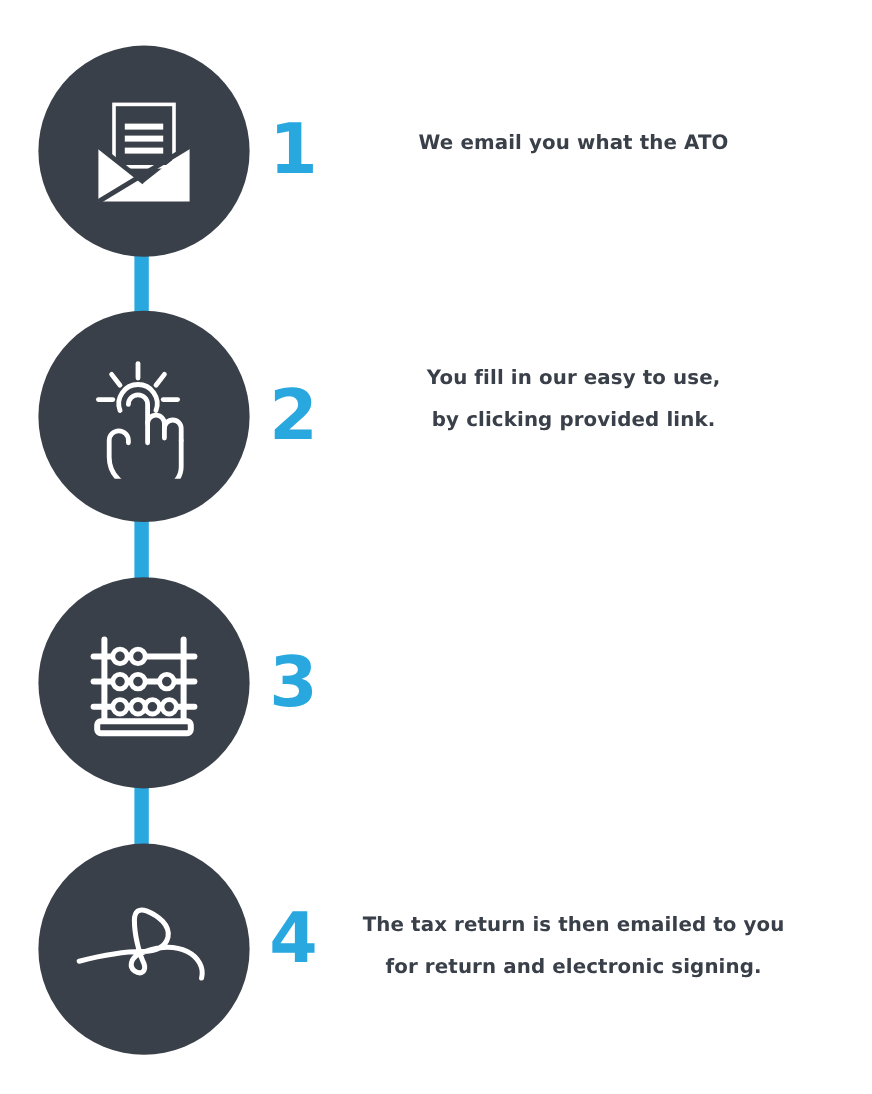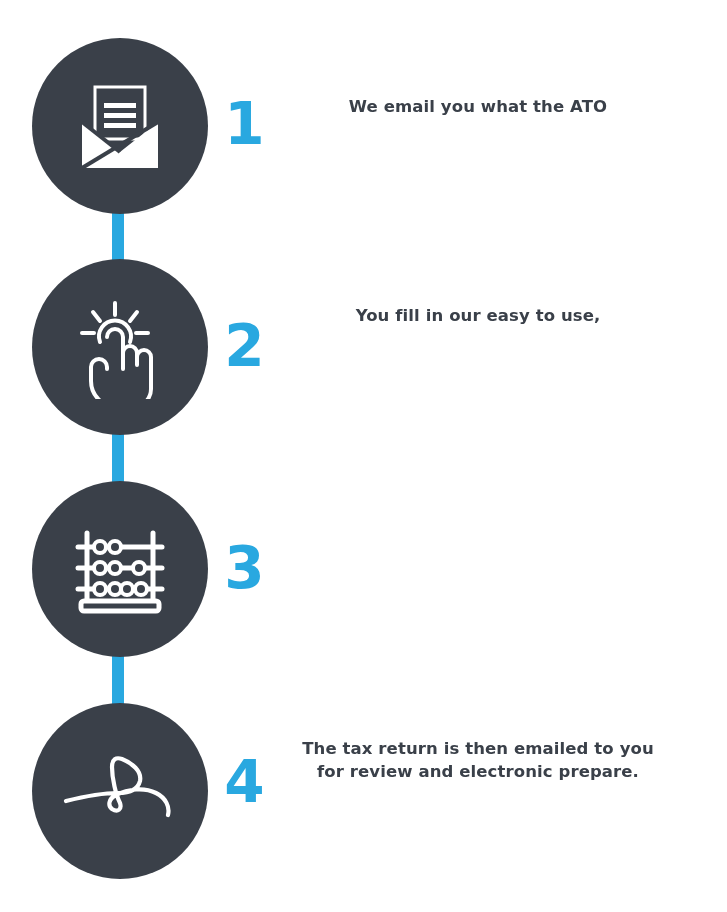--- a/index.html
+++ b/index.html
@@ -74,34 +74,34 @@
     left: 268px;
     width: 420px;
     color: #3a4049;
     font-family: "DejaVu Sans", sans-serif;
     font-weight: 700;
     font-size: 16.5px;
     line-height: 1.42;
     text-align: center;
     letter-spacing: 0.1px;
   }
-  .caption .line { display: block; white-space: pre; }
+  .caption .line { display: block; white-space: pre; margin-top: 12px; }
 
   
   #step-1 { top: 38px;  height: 176px; }
   #step-2 { top: 259px; height: 176px; }
   #step-3 { top: 481px; height: 176px; }
   #step-4 { top: 703px; height: 178px; }
 
   #step-1 .numeral, #step-1 .caption { top: 57px; }
   #step-2 .numeral { top: 58px; }
-  #step-2 .caption { top: 45px; text-align: center; }
+  #step-2 .caption { top: 32px; text-align: center; }
   #step-3 .numeral, #step-3 .caption { top: 58px; }
   #step-4 .numeral { top: 50px; }
-  #step-4 .caption { top: 34px; }
+  #step-4 .caption { top: 44px; }
 
   #connector-1 { top: 209px; height: 54px; }
   #connector-2 { top: 431px; height: 54px; }
   #connector-3 { top: 653px; height: 54px; }
 </style>
 </head>
 <body>
 
 <div id="infographic">
 
@@ -152,20 +152,21 @@
             <path d="M69 62 a7 7 0 0 1 14 0 v10"></path>
 
             <path d="M39 74 v-2 a8 8 0 0 0 -16 0 v14 a26 26 0 0 0 26 26 h16 a18 18 0 0 0 18 -18 v-22"></path>
           </g>
         </svg>
       </span>
     </div>
     <div class="numeral">2</div>
     <div class="caption">
       <span class="line">You fill in our easy to use,</span>
+      <span class="line">by clicking provided link.</span>
     </div>
   </div>
 
   <div class="step" id="step-3">
     <div class="badge">
       <span>
         <svg width="106" height="106" viewBox="0 0 106 106" aria-hidden="true">
           <g stroke="#ffffff" fill="none" stroke-width="5" stroke-linecap="round">
 
             <line x1="20" y1="17" x2="20" y2="84"></line>
@@ -208,17 +209,17 @@
     <div class="badge">
       <span>
         <svg width="120" height="104" viewBox="0 0 120 104" aria-hidden="true">
           <path d="M6 62 C30 56 46 54 58 54 C70 54 78 50 80 42 C82 32 72 24 62 20 C56 18 52 20 52 28 C52 40 56 56 60 64 C62 70 58 74 52 70 C48 67 48 60 56 56 C68 50 84 48 96 54 C106 59 110 68 108 76" fill="none" stroke="#ffffff" stroke-width="4.2" stroke-linecap="round" stroke-linejoin="round"></path>
         </svg>
       </span>
     </div>
     <div class="numeral">4</div>
     <div class="caption">
       <span class="line">The tax return is then emailed to you</span>
-      <span class="line">for review and electronic prepare.</span>
+      <span class="line">for return and electronic signing.</span>
     </div>
   </div>
 
 </div>
 
 </body></html>

